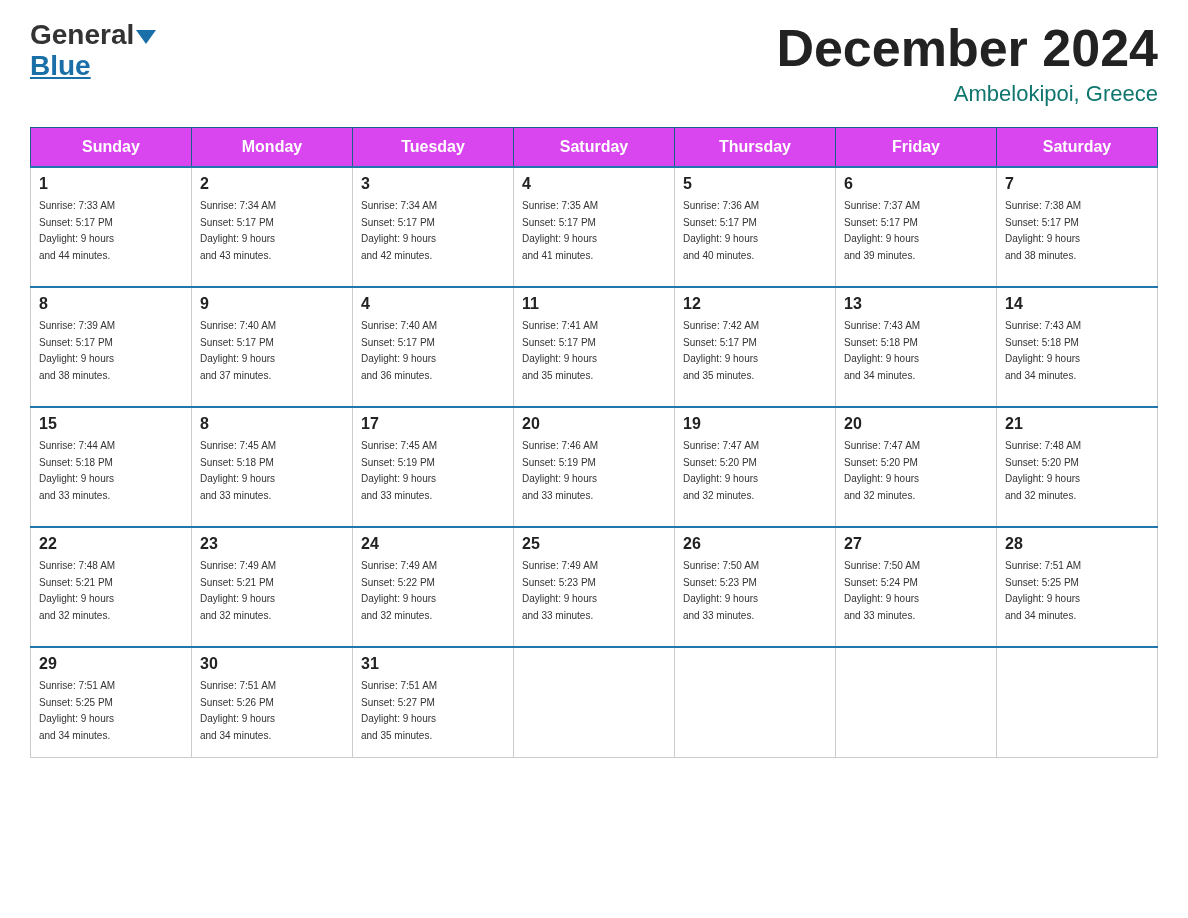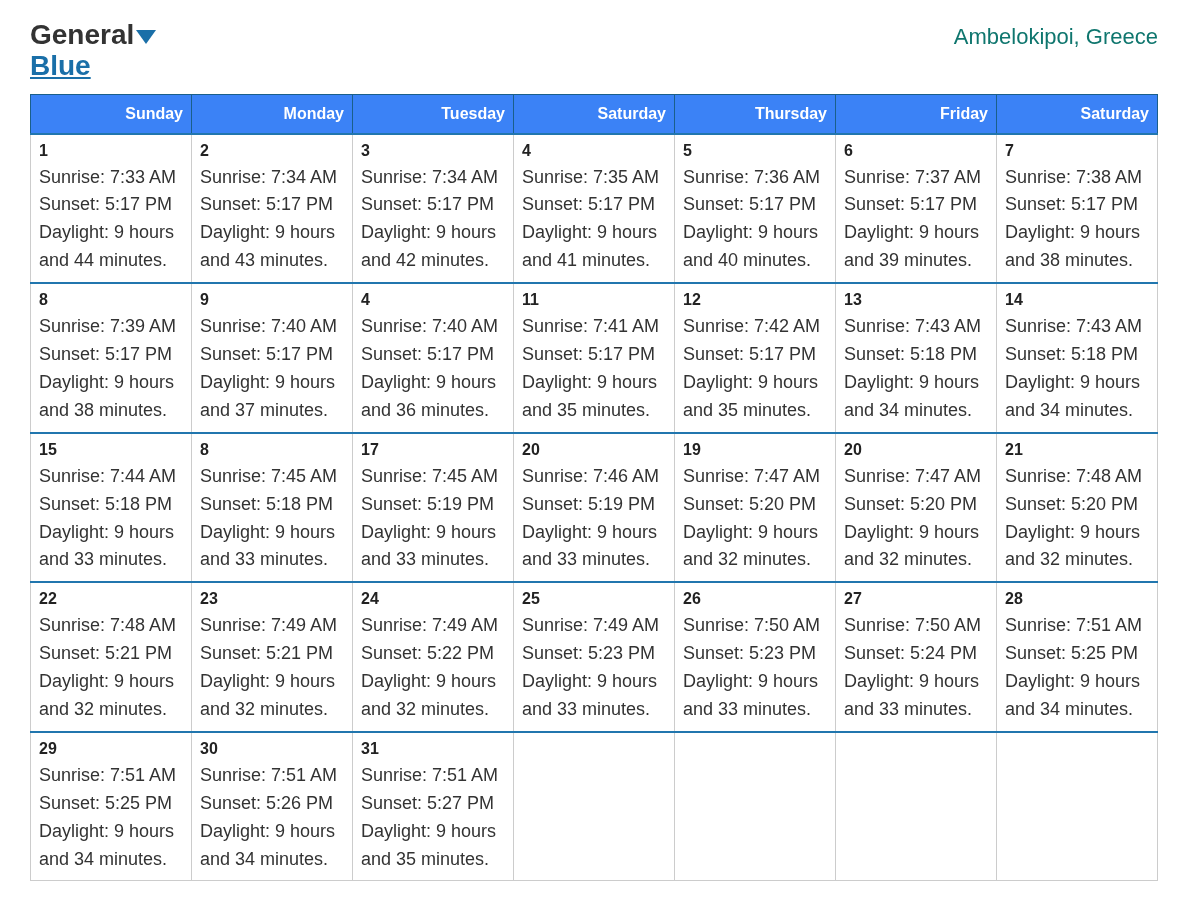--- a/index.html
+++ b/index.html
@@ -7,21 +7,21 @@
       font-family: Arial, sans-serif;
       background: #fff;
       width: 1188px;
       min-height: 918px;
       padding: 20px 30px;
     }
     .header {
       display: flex;
       justify-content: space-between;
       align-items: flex-start;
-      margin-bottom: 12px;
+      margin-bottom: 20px;
     }
     .logo {
       display: flex;
       flex-direction: column;
       align-items: flex-start;
     }
     .logo-text {
       font-size: 28px;
       font-weight: bold;
       color: #333;
@@ -52,64 +52,65 @@
       font-size: 22px;
       color: #0f766e;
       margin-top: 4px;
     }
     table {
       width: 100%;
       border-collapse: collapse;
       table-layout: fixed;
     }
     thead tr th {
-      background-color: #3b82f6;
+      background-color: #d946ef;
       color: #fff;
       font-size: 16px;
       font-weight: bold;
       padding: 10px 8px;
-      text-align: right;
+      text-align: center;
       border: 1px solid #1a5f8a;
     }
     tbody tr td {
       border: 1px solid #ccc;
       border-top: 2px solid #2176ae;
       vertical-align: top;
       padding: 7px 8px;
       font-size: 13px;
       color: #333;
       height: 120px;
     }
     .day-number {
       font-size: 16px;
       font-weight: bold;
       color: #222;
       display: block;
       margin-bottom: 4px;
     }
     .day-info {
-      font-size: 18px;
+      font-size: 10px;
       color: #333;
       line-height: 1.55;
     }
     tbody tr:last-child td {
       height: 110px;
     }
   </style>
 </head>
 <body>
 
 <div class="header">
   <div class="logo">
     <div class="logo-text">
       <span class="logo-general">General</span><span class="logo-triangle"></span><br>
       <span class="logo-blue">Blue</span>
     </div>
   </div>
   <div class="header-right">
+    <div class="month-title">December 2024</div>
     <div class="location">Ambelokipoi, Greece</div>
   </div>
 </div>
 
 <table>
   <thead>
     <tr>
     <th>Sunday</th>
         <th>Monday</th>
         <th>Tuesday</th>

